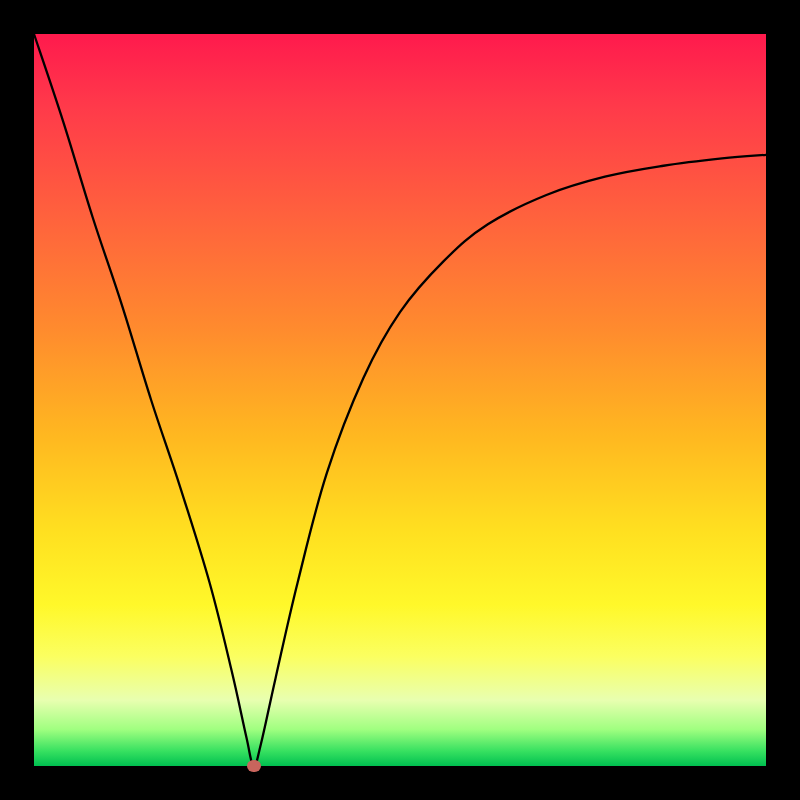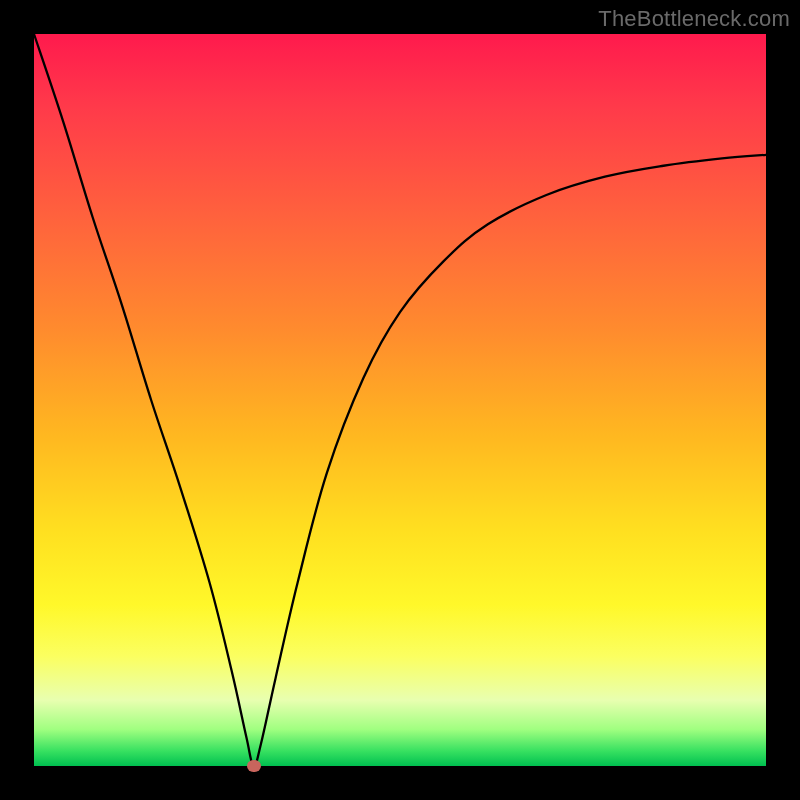--- a/index.html
+++ b/index.html
@@ -73,15 +73,14 @@
 
   <div class="plot-area">
 
     <svg class="curve" viewBox="0 0 732 732" preserveAspectRatio="none">
       <path fill="none" stroke="#000" stroke-width="2.3" stroke-linecap="round" stroke-linejoin="round" d="M 0.00 0.00 C 5.27 15.81, 18.74 54.90, 29.28 87.84 C 39.82 120.78, 48.02 150.06, 58.56 183.00 C 69.10 215.94, 77.30 237.90, 87.84 270.84 C 98.38 303.78, 106.58 333.06, 117.12 366.00 C 127.66 398.94, 135.86 420.90, 146.40 453.84 C 156.94 486.78, 166.46 516.06, 175.68 549.00 C 184.90 581.94, 191.05 609.17, 197.64 636.84 C 204.23 664.51, 208.33 685.59, 212.28 702.72 C 216.23 719.85, 216.96 730.68, 219.60 732.00 C 222.24 733.32, 222.97 725.85, 226.92 710.04 C 230.87 694.23, 234.97 673.15, 241.56 644.16 C 248.15 615.17, 254.30 585.89, 263.52 549.00 C 272.74 512.11, 280.94 476.09, 292.80 439.20 C 304.66 402.31, 316.22 373.03, 329.40 344.04 C 342.58 315.05, 351.51 299.24, 366.00 278.16 C 380.49 257.08, 394.11 242.73, 409.92 226.92 C 425.73 211.11, 435.39 202.18, 453.84 190.32 C 472.29 178.46, 491.32 169.60, 512.40 161.04 C 533.48 152.48, 549.88 148.01, 570.96 142.74 C 592.04 137.47, 608.44 135.05, 629.52 131.76 C 650.60 128.47, 669.63 126.42, 688.08 124.44 C 706.53 122.46, 724.09 121.44, 732.00 120.78"></path>
     </svg>
 
     <div class="marker" style="left: 219.6px; top: 732px;"></div>
   </div>
 
-  <div class="watermark">TheBottleneck.com</div>
 
 </div>
 
 </body></html>

